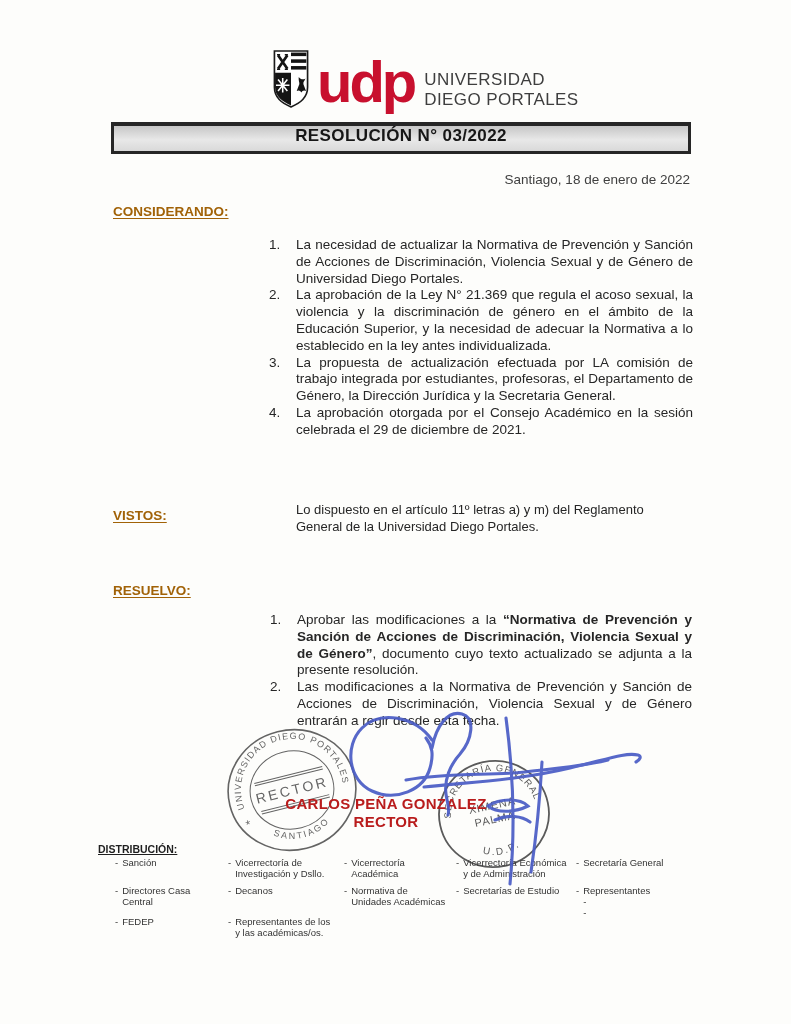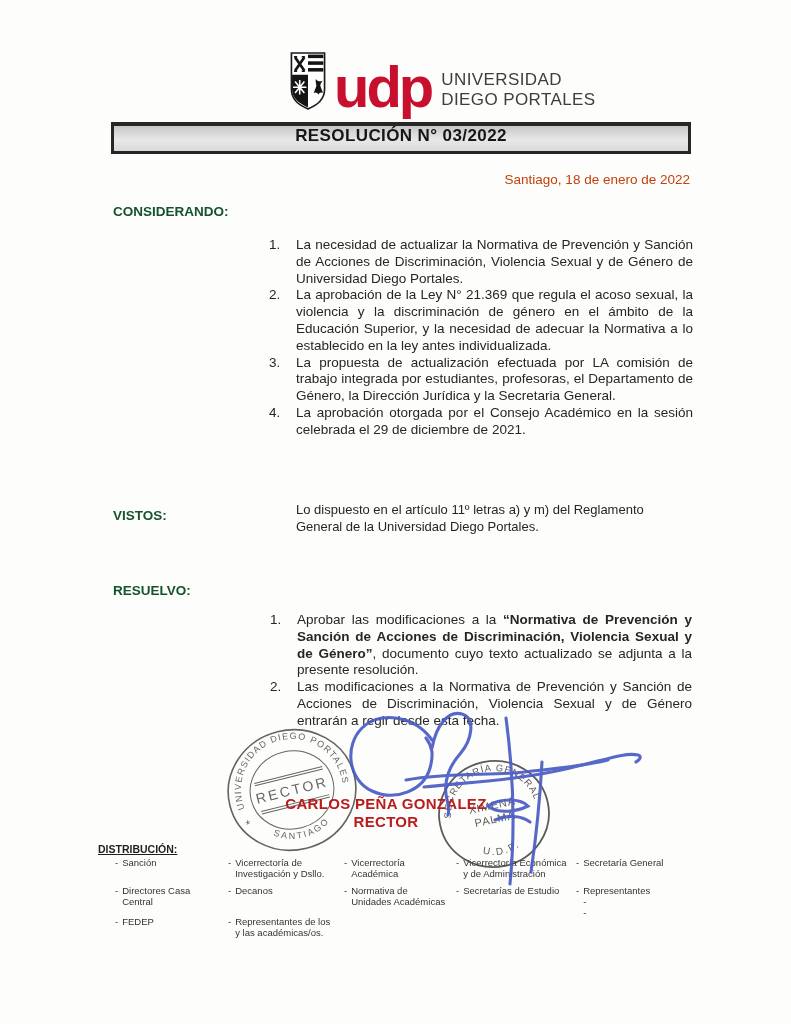--- a/index.html
+++ b/index.html
@@ -1,37 +1,37 @@
 <!DOCTYPE html>
 <html><head>
 <meta charset="utf-8">
 <style>
   html,body{margin:0;padding:0;background:#efefef;}
   .page{position:relative;width:791px;height:1024px;margin:0 auto;background:#fdfdfb;
         font-family:"Liberation Sans",sans-serif;color:#2a2a2a;overflow:hidden;}
 
   
-  .logo{position:absolute;left:269px;top:48px;display:flex;align-items:flex-end;padding-left:21px;}
+  .logo{position:absolute;left:252px;top:48px;display:flex;align-items:center;padding-left:21px;}
   .shield{width:36px;height:58px;flex:none;}
   .udp-word{font-size:58px;font-weight:bold;color:#c8102e;letter-spacing:-3px;
             line-height:46px;margin-left:8px;margin-top:6px;}
   .wordmark{margin-left:10px;margin-top:22px;font-size:17px;line-height:20px;
             color:#3e3e3e;letter-spacing:.4px;}
 
   
   .title-bar{position:absolute;left:111px;top:122px;width:574px;height:25px;
              background:linear-gradient(180deg,#c6c6c6,#e8e8e8 55%,#d9d9d9);
              border:3px solid #262626;border-top-width:4px;
              display:flex;align-items:flex-start;justify-content:center;
              font-weight:bold;font-size:17px;color:#161616;letter-spacing:.4px;}
 
-  .date{position:absolute;right:101px;top:172px;font-size:13.5px;color:#c2410c;}
+  .date{position:absolute;right:101px;top:172px;font-size:13.5px;color:#404040;}
 
   .heading{position:absolute;left:113px;font-weight:bold;font-size:13.5px;
-           text-underline-offset:2px;color:#14532d;}
+           text-decoration:underline;text-underline-offset:2px;color:#a16207;}
   #h-considerando{top:204px;} #h-vistos{top:508px;} #h-resuelvo{top:583px;}
 
   .nlist{position:absolute;font-size:13.5px;line-height:16.8px;color:#262626;}
   #considerando-list{left:269px;top:237px;width:424px;}
   #resuelvo-list{left:270px;top:612px;width:422px;}
   .nitem{display:flex;}
   .nnum{width:27px;flex:none;}
   .ntext{flex:1;text-align:justify;text-align-last:left;}
   .b{font-weight:bold;}
 

